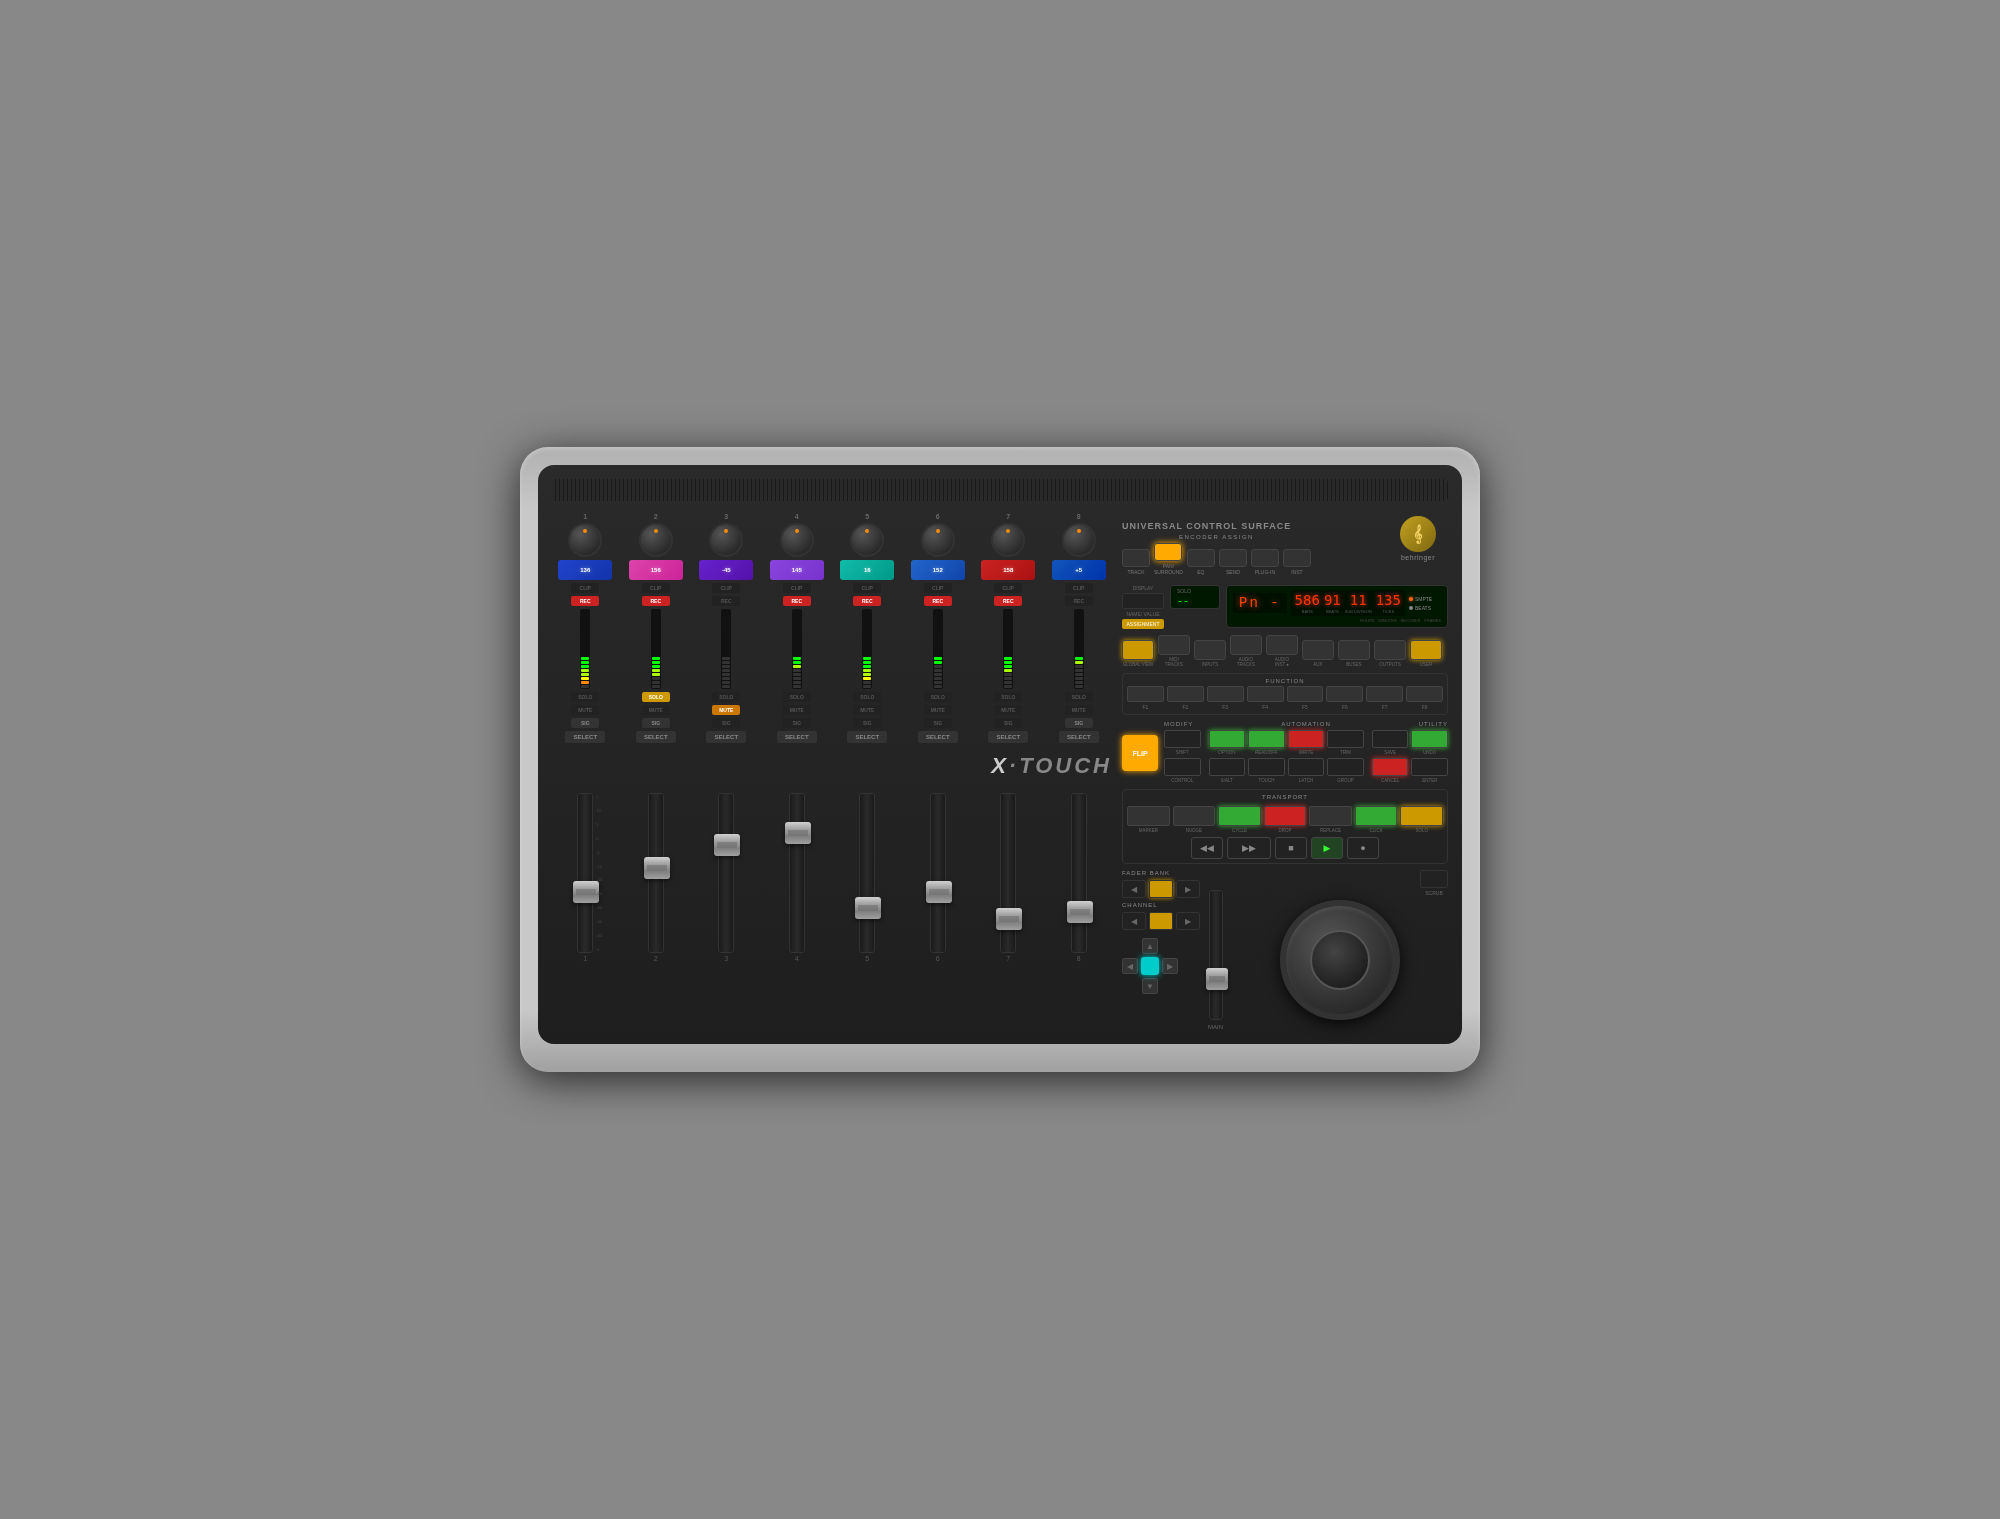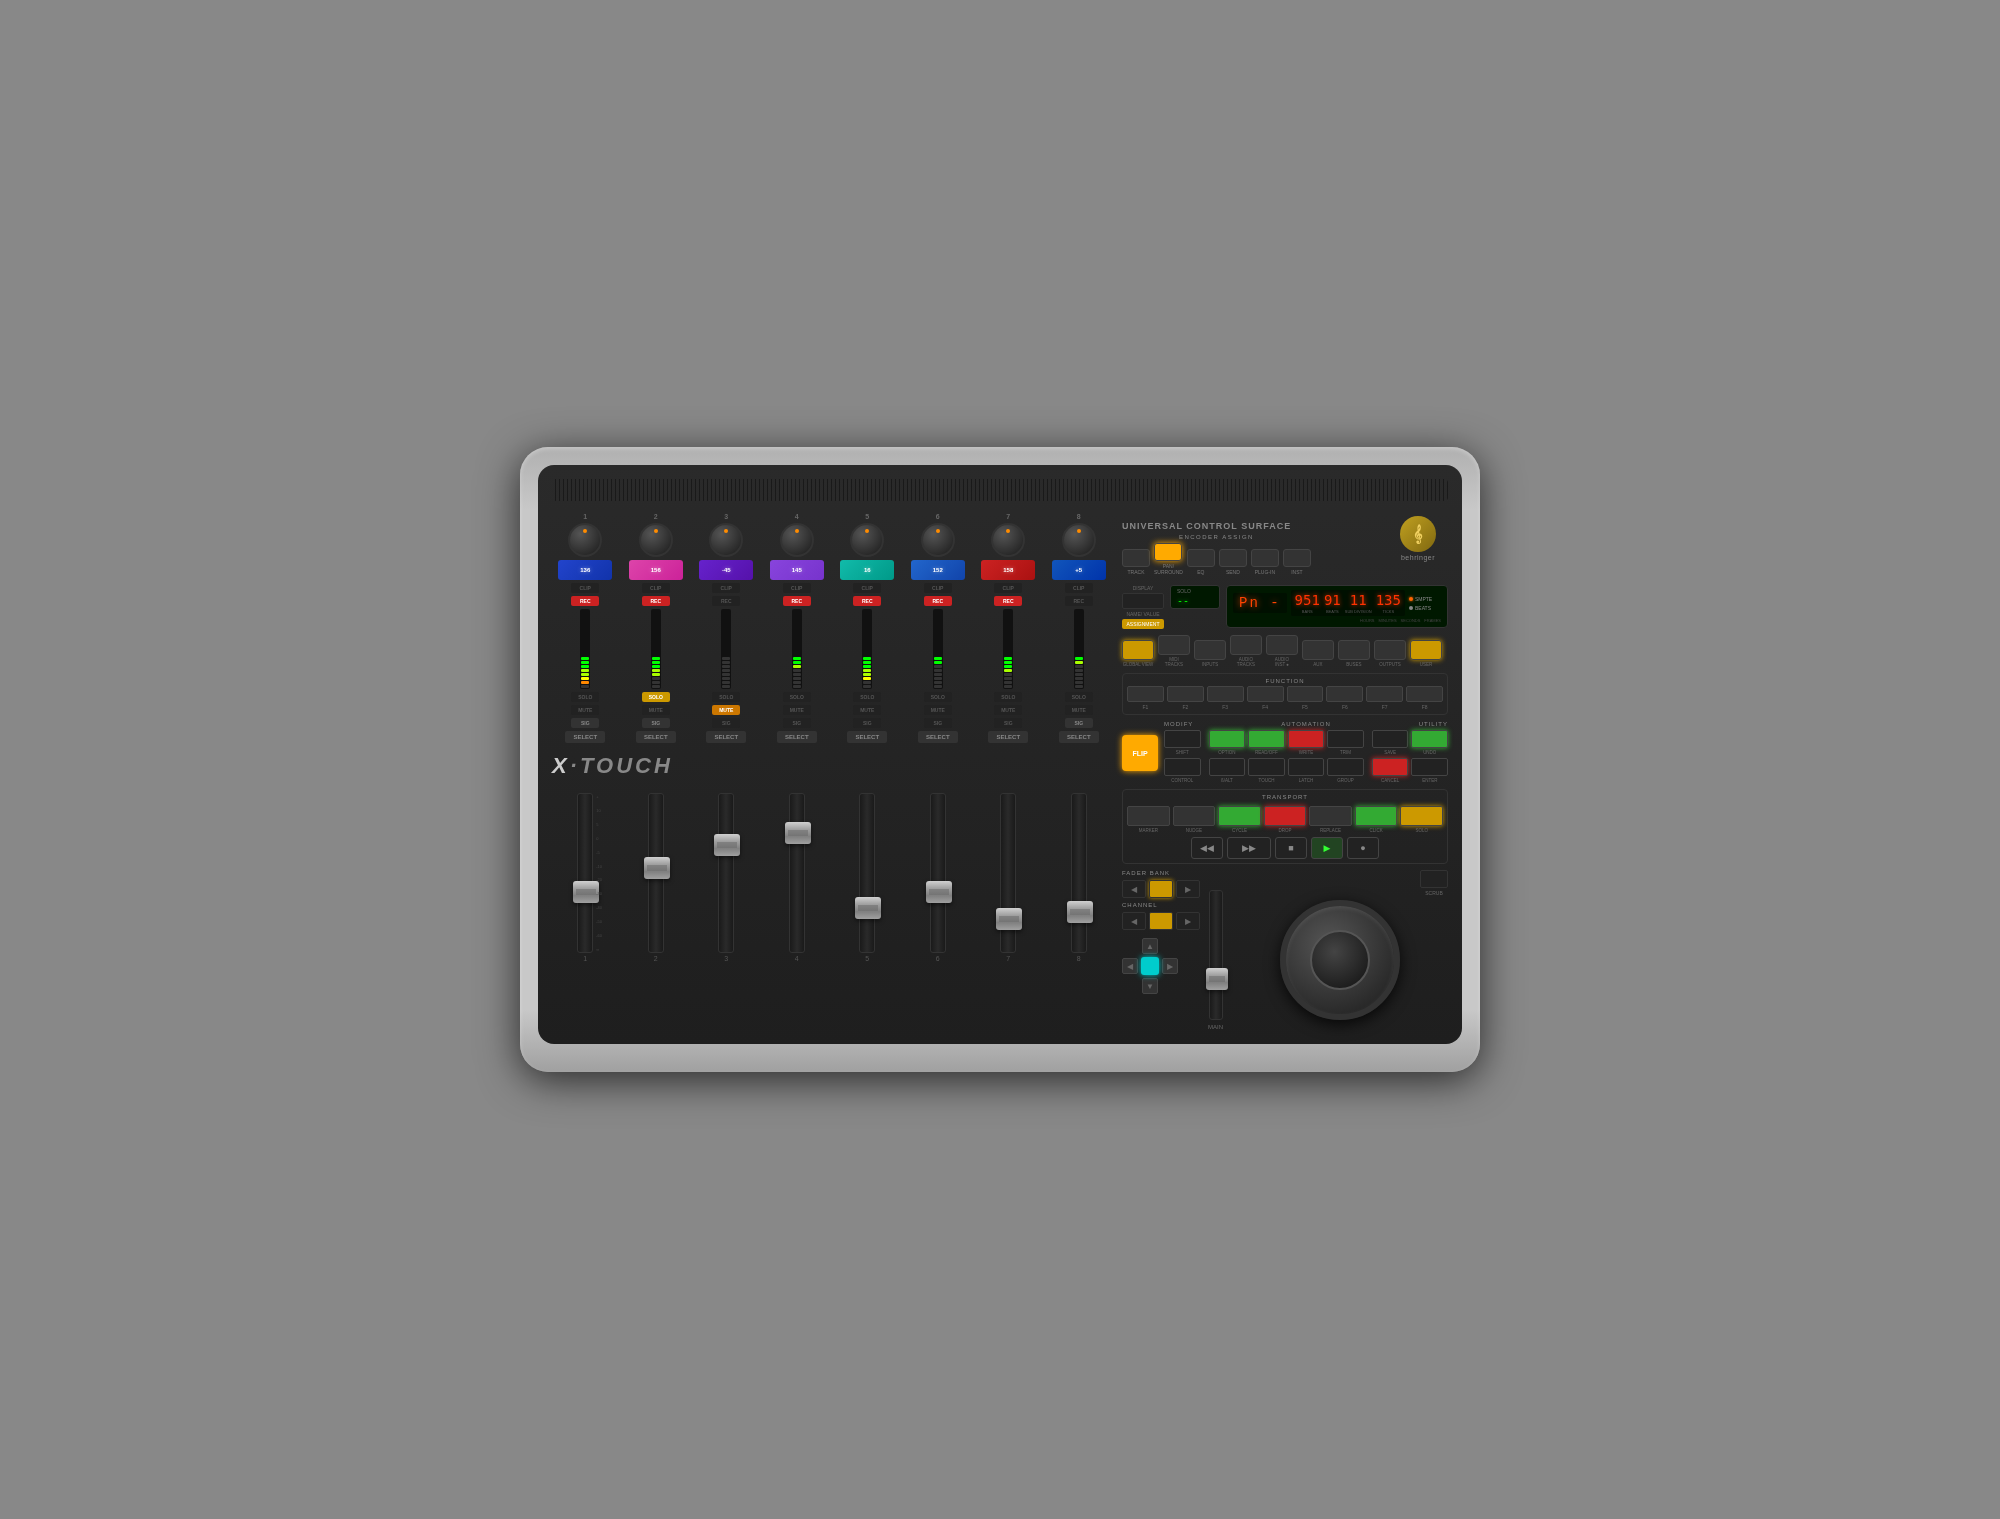--- a/index.html
+++ b/index.html
@@ -656,21 +656,21 @@
       cursor: pointer;
     }
 
     .scrub-label {
       font-size: 5px;
       color: #666;
     }
 
     
     .xtouch-brand {
-      text-align: left;
+      text-align: right;
       font-size: 22px;
       font-weight: bold;
       color: #888;
       letter-spacing: 3px;
       padding: 4px 0;
       font-style: italic;
     }
 
     .xtouch-x {
       color: #ccc;
@@ -1100,21 +1100,21 @@
             <div class="solo-value">--</div>
           </div>
 
           <div class="main-display">
             <div class="display-top-row">
               <div class="seven-seg-display">
                 <span>Pn -</span>
               </div>
               <div style="background:#001000; border-radius:2px; padding:2px 4px; display:flex; gap:4px;">
                 <div class="time-group">
-                  <span style="font-family:monospace; font-size:14px; color:#ff3300; text-shadow:0 0 5px #ff3300;">951</span>
+                  <span style="font-family:monospace; font-size:14px; color:#ff3300; text-shadow:0 0 5px #ff3300;">586</span>
                   <span style="font-size:4px; color:#555;">BARS</span>
                 </div>
                 <div class="time-group">
                   <span style="font-family:monospace; font-size:14px; color:#ff3300; text-shadow:0 0 5px #ff3300;">91</span>
                   <span style="font-size:4px; color:#555;">BEATS</span>
                 </div>
                 <div class="time-group">
                   <span style="font-family:monospace; font-size:14px; color:#ff3300; text-shadow:0 0 5px #ff3300;">11</span>
                   <span style="font-size:4px; color:#555;">SUB DIVISION</span>
                 </div>

